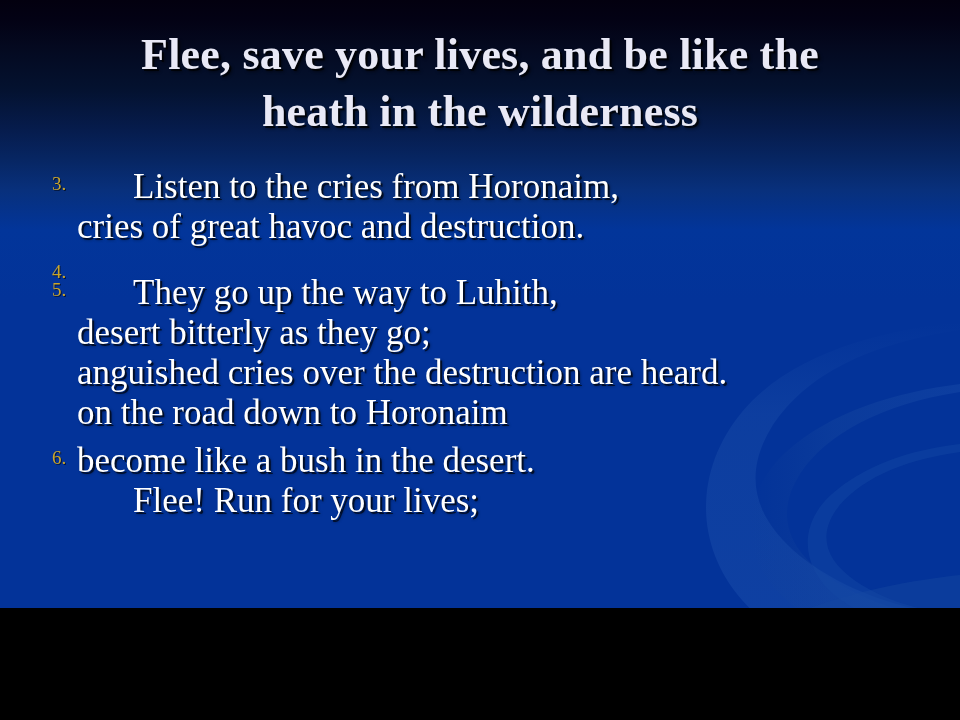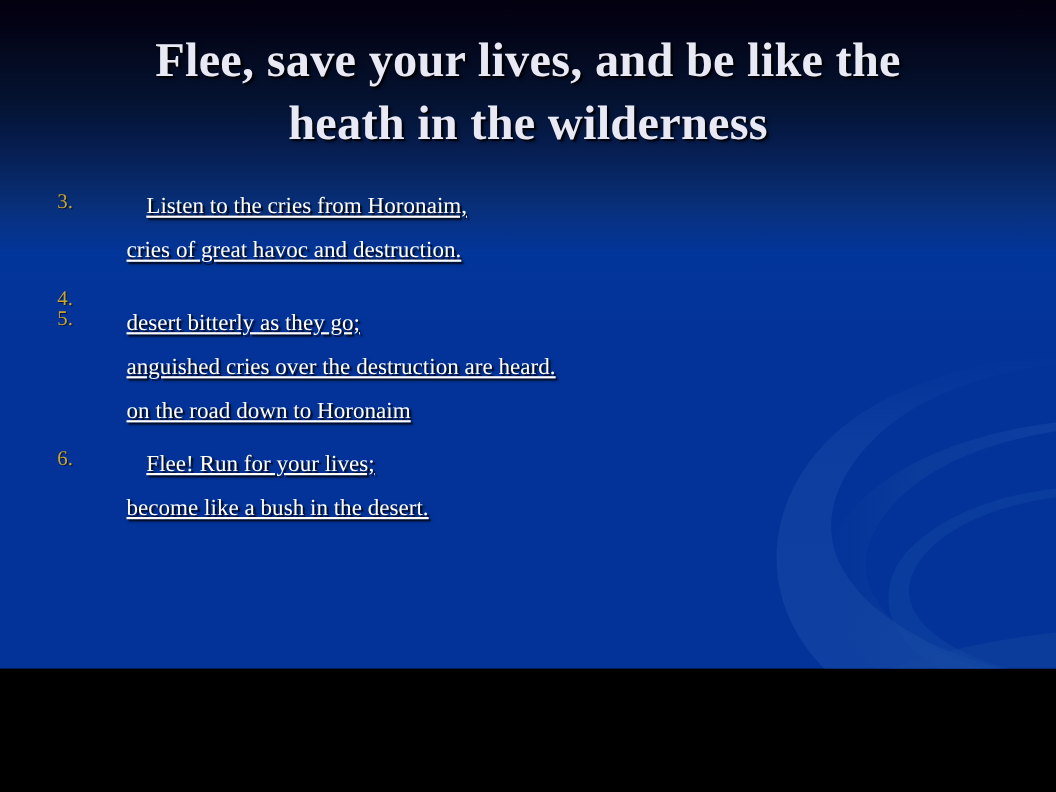--- a/index.html
+++ b/index.html
@@ -97,30 +97,29 @@
 
   .item-lines {
     margin: 0;
     padding: 0;
     list-style: none;
   }
 
   .line {
     display: block;
     color: #ffffff;
-    font-size: 21px;
+    font-size: 35px;
     line-height: 40px;
     white-space: nowrap;
     text-shadow:
       2px 2px 0 rgba(0,0,0,0.62),
       2px 2px 3px rgba(0,0,0,0.45);
-    text-decoration: underline;
   }
   .line.lvl0 { padding-left: 133px; }
-  .line.lvl1 { padding-left: 115px; }
+  .line.lvl1 { padding-left: 77px; }
 </style>
 </head>
 <body>
 
 <div class="slide">
 
   <div class="swoosh-layer">
     <svg viewBox="0 0 960 720" xmlns="http://www.w3.org/2000/svg" aria-hidden="true">
       <defs>
         <linearGradient id="swGrad" x1="0" y1="0" x2="0" y2="1">
@@ -160,28 +159,29 @@
 
     <div class="list-item">
       <div class="item-number">4.</div>
       <div class="item-lines">
       </div>
     </div>
 
     <div class="list-item">
       <div class="item-number">5.</div>
       <div class="item-lines">
+        <span class="line lvl0">They go up the way to Luhith,</span>
         <span class="line lvl1">desert bitterly as they go;</span>
         <span class="line lvl1">anguished cries over the destruction are heard.</span>
         <span class="line lvl1">on the road down to Horonaim</span>
       </div>
     </div>
 
     <div class="list-item">
       <div class="item-number">6.</div>
       <div class="item-lines">
+        <span class="line lvl1">become like a bush in the desert.</span>
         <span class="line lvl0">Flee! Run for your lives;</span>
-        <span class="line lvl1">become like a bush in the desert.</span>
       </div>
     </div>
 
   </div>
 </div>
 
 </body></html>

